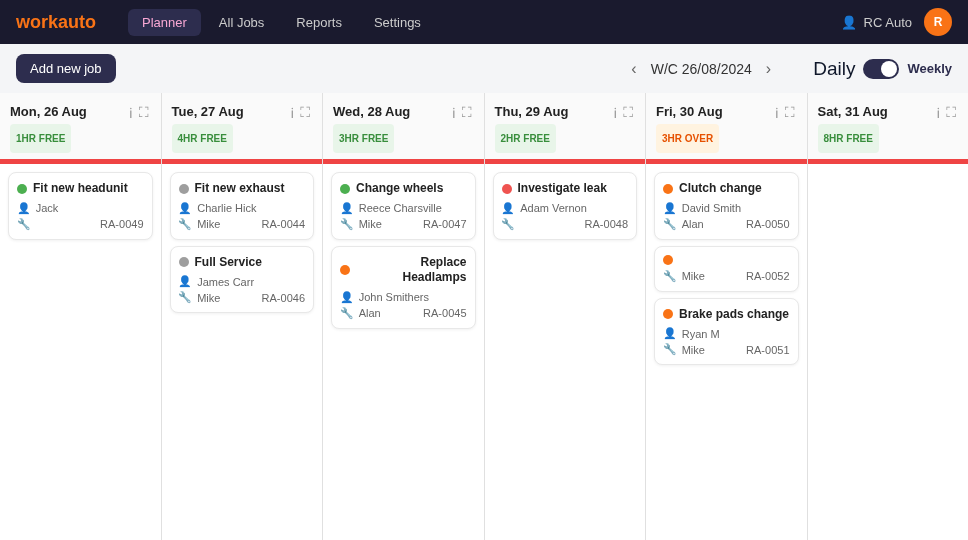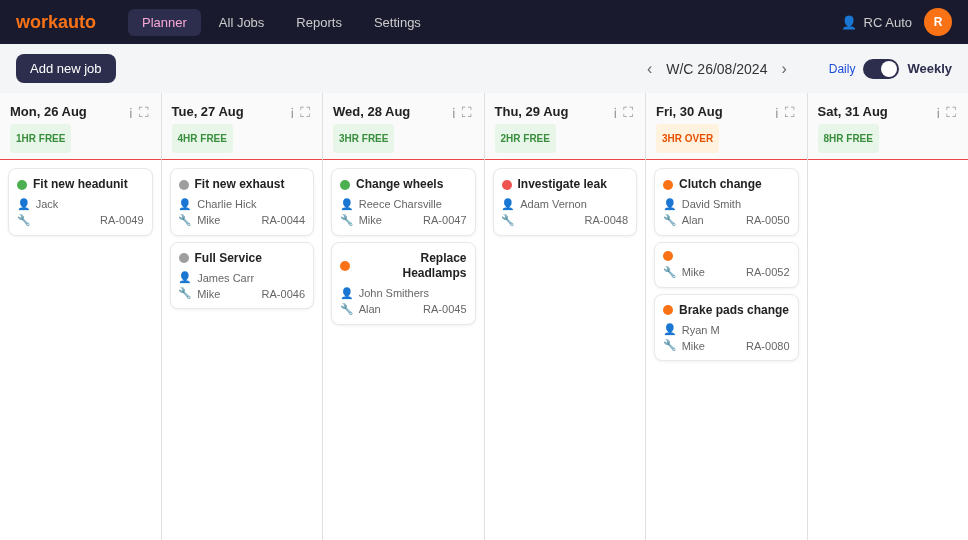--- a/index.html
+++ b/index.html
@@ -36,40 +36,40 @@
       white-space: nowrap;
     }
     .spacer { flex: 1; }
     .week-nav { display: flex; align-items: center; gap: 8px; }
     .week-nav-btn {
       background: none; border: none; cursor: pointer; color: #666;
       font-size: 16px; padding: 2px 6px; border-radius: 4px;
     }
     .week-label { font-weight: 400; font-size: 14px; color: #333; }
     .view-toggle { display: flex; align-items: center; gap: 8px; margin-left: 24px; }
-    .view-label { font-size: 12px; color: #1d4ed8; }
+    .view-label { font-size: 19px; color: #0f172a; }
     .toggle-switch {
       width: 36px; height: 20px; background: #2d2d4e; border-radius: 10px;
       position: relative; cursor: pointer;
     }
     .toggle-knob {
       width: 16px; height: 16px; background: #fff; border-radius: 50%;
       position: absolute; top: 2px; right: 2px; transition: right .2s;
     }
     .view-label-right { font-size: 13px; color: #2d2d4e; font-weight: 600; }
 
     
     .planner { display: flex; overflow-x: auto; height: calc(540px - 44px - 46px); }
     .day-col {
       flex: 1; min-width: 130px; border-right: 1px solid #e0e0e0;
       background: #fff; display: flex; flex-direction: column;
     }
     .day-col:last-child { border-right: none; }
     .day-header {
-      padding: 8px 10px 4px; border-bottom: 1px solid #ef4444; background: #fafafa;
+      padding: 8px 10px 4px; border-bottom: 5px solid #ef4444; background: #fafafa;
     }
     .day-title { font-weight: 700; font-size: 13px; color: #222; margin-bottom: 2px; }
     .day-badge {
       display: inline-block; font-size: 10px; font-weight: 600;
       padding: 9px 6px; border-radius: 4px; margin-bottom: 2px;
     }
     .badge-free { background: #e8f5e9; color: #388e3c; }
     .badge-over { background: #fff3e0; color: #e65100; }
     .icon-btn { background: none; border: none; cursor: pointer; color: #999; font-size: 14px; padding: 2px; }
 
@@ -331,21 +331,21 @@
           </div>
           <div class="job-meta">
             <div class="job-person">
               <span class="meta-icon">👤</span>
               <span>Ryan M</span>
             </div>
             <div class="job-id-row">
               <span class="meta-icon">🔧</span>
               <span>Mike</span>
               <span style="flex: 1 1 0%;"></span>
-              <span>RA-0080</span>
+              <span>RA-0051</span>
             </div>
           </div>
         </div>
       </div>
     </div>
     <div class="day-col">
       <div class="day-header"><div class="day-header-top">
           <div class="day-title">Sat, 31 Aug</div>
           <div style="display: flex; gap: 2px;">
             <button class="icon-btn">ℹ</button>

